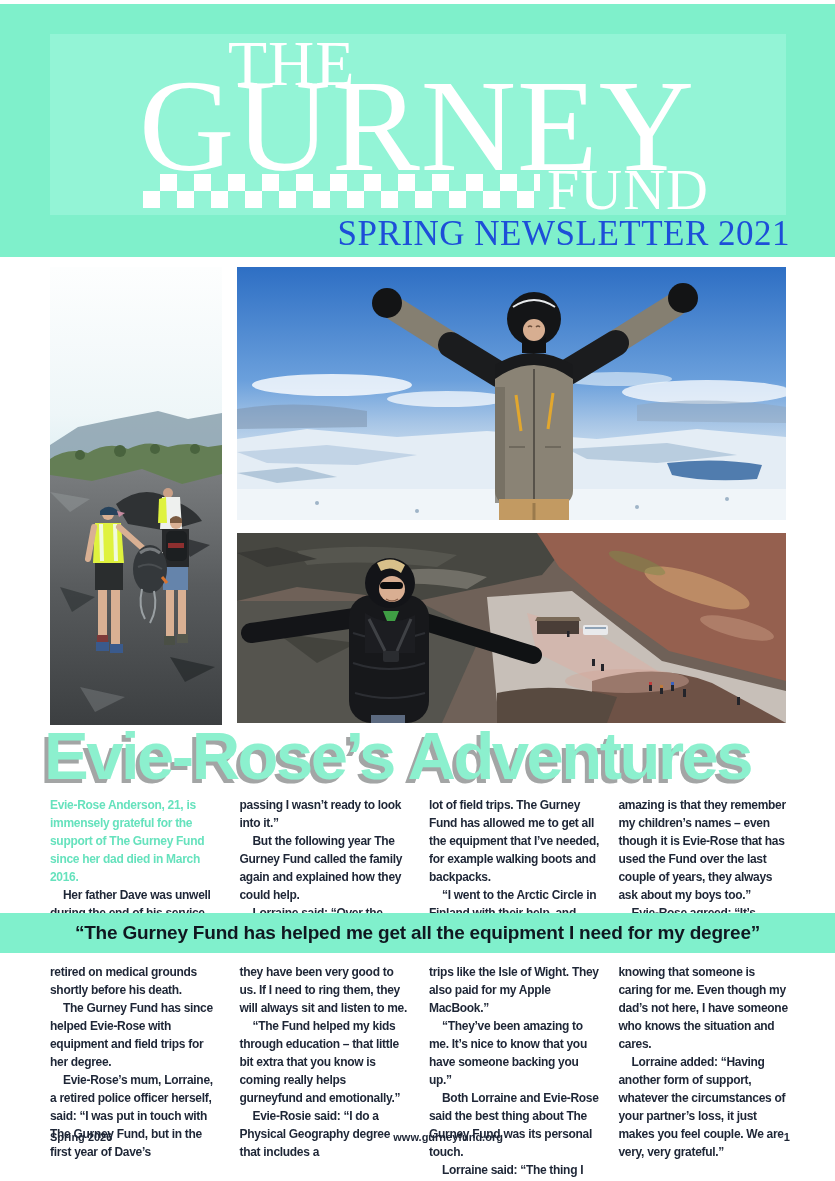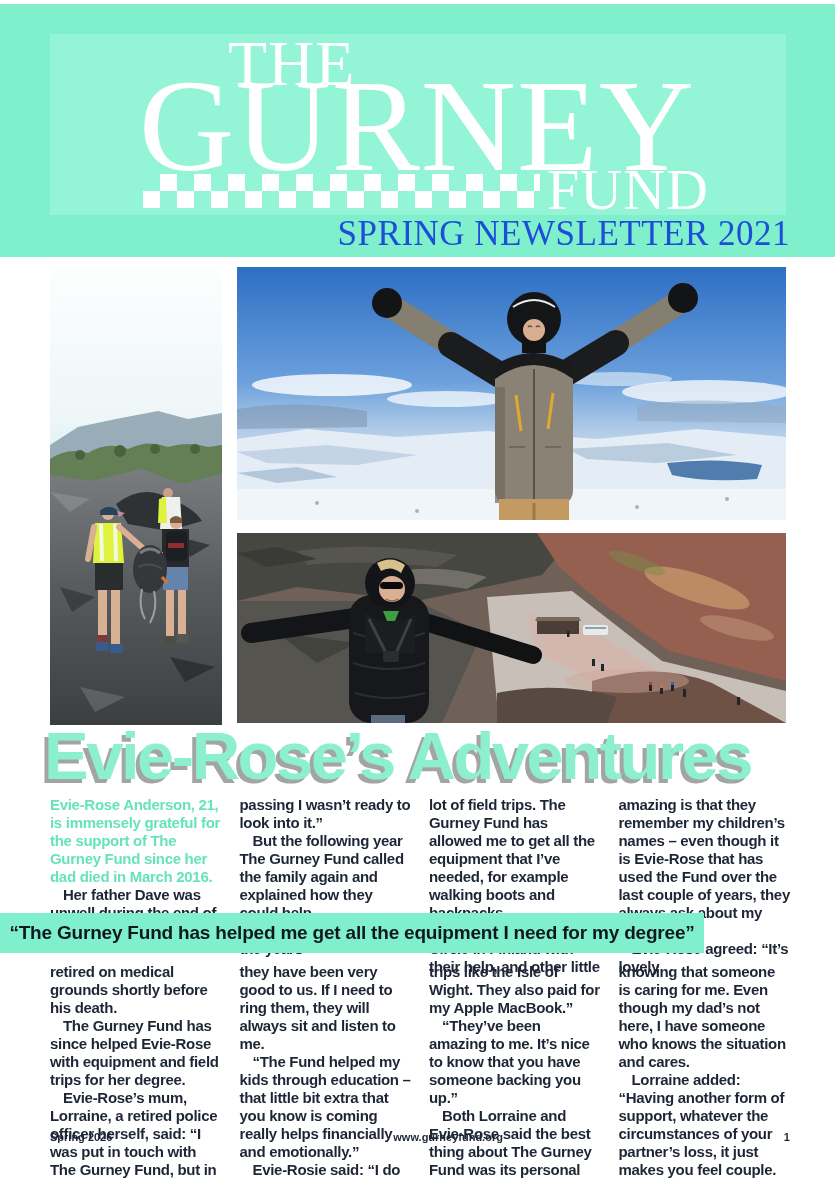--- a/index.html
+++ b/index.html
@@ -31,27 +31,27 @@
   
   .headline{position:absolute;left:44px;top:720px;width:760px;white-space:nowrap;
             font-size:67px;font-weight:bold;letter-spacing:-2.5px;color:#8cf0ce;
             text-shadow:-4px 4px 0 #a3a5a5;line-height:72px;}
 
   
   .cols{position:absolute;left:50px;width:740px;display:flex;gap:18px;}
   .cols-top{top:796px;}
   .cols-bottom{top:963px;}
   .col{flex:1 1 0;min-width:0;}
-  .col p{margin:0;font-size:15px;line-height:18px;font-weight:bold;
+  .col p{margin:0;font-size:12px;line-height:18px;font-weight:bold;
          letter-spacing:-0.3px;color:#1e2636;}
   .col p.indent{text-indent:13px;}
   .col p.accent{color:#66e2bd;}
 
   
-  .pullquote{position:absolute;left:0;top:913px;width:704px;height:40px;background:#80f0cc;
+  .pullquote{position:absolute;left:0;top:913px;width:835px;height:40px;background:#80f0cc;
              display:flex;align-items:center;justify-content:center;
              font-size:19px;font-weight:bold;letter-spacing:-0.2px;color:#0f1720;}
 
   
   .footer{position:absolute;left:50px;top:1131px;width:740px;display:flex;
           justify-content:space-between;align-items:baseline;
           font-size:11px;font-weight:bold;color:#1e2636;}
 </style>
 </head>
 <body>
@@ -273,21 +273,21 @@
   <div class="pullquote">“The Gurney Fund has helped me get all the equipment I need for my degree”</div>
 
   <div class="cols cols-bottom">
       <div class="col">
         <p>retired on medical grounds shortly before his death.</p>
         <p class="indent">The Gurney Fund has since helped Evie-Rose with equipment and field trips for her degree.</p>
         <p class="indent">Evie-Rose’s mum, Lorraine, a retired police officer herself, said: “I was put in touch with The Gurney Fund, but in the first year of Dave’s</p>
       </div>
       <div class="col">
         <p>they have been very good to us. If I need to ring them, they will always sit and listen to me.</p>
-        <p class="indent">“The Fund helped my kids through education – that little bit extra that you know is coming really helps financially and emotionally.”</p>
+        <p class="indent">“The Fund helped my kids through education – that little bit extra that you know is coming really helps gurneyfund and emotionally.”</p>
         <p class="indent">Evie-Rosie said: “I do a Physical Geography degree that includes a</p>
       </div>
       <div class="col">
         <p>trips like the Isle of Wight. They also paid for my Apple MacBook.”</p>
         <p class="indent">“They’ve been amazing to me. It’s nice to know that you have someone backing you up.”</p>
         <p class="indent">Both Lorraine and Evie-Rose said the best thing about The Gurney Fund was its personal touch.</p>
         <p class="indent">Lorraine said: “The thing I find</p>
       </div>
       <div class="col">
         <p>knowing that someone is caring for me. Even though my dad’s not here, I have someone who knows the situation and cares.</p>

